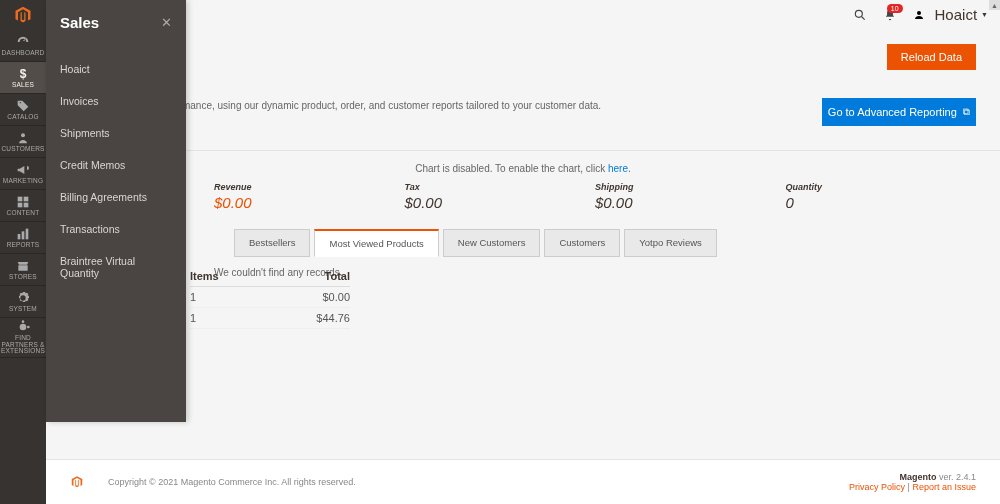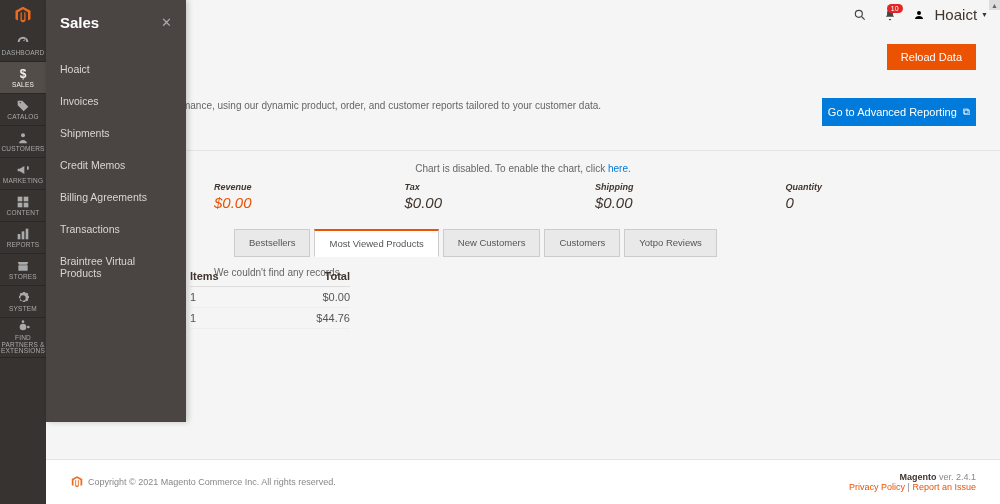--- a/index.html
+++ b/index.html
@@ -50,21 +50,21 @@
 .tabs-row { display: flex; padding: 0 24px 0 168px; margin-left: 20px; }
 .tab { background: #e9e9e9; border: 1px solid #ccc; padding: 7px 14px; font-size: 9.5px; color: #555; cursor: pointer; margin-right: 4px; }
 .tab.active { background: #fff; border-top: 2px solid #eb5202; border-bottom-color: #fff; }
 .tab-body { padding: 10px 24px 0 168px; font-size: 10px; color: #666; }
 
 .side-table { position: absolute; left: 190px; top: 266px; width: 160px; font-size: 11px; }
 .side-table .hdr { display: flex; justify-content: space-between; padding: 4px 0; font-weight: 600; color: #41362f; border-bottom: 1px solid #ddd; }
 .side-table .rw { display: flex; justify-content: space-between; padding: 4px 0; border-bottom: 1px solid #eee; color: #555; }
 
 .footer { position: absolute; left: 46px; right: 0; bottom: 0; background: #fff; border-top: 1px solid #e3e3e3; padding: 12px 24px; display: flex; justify-content: space-between; align-items: center; }
-.foot-left { display: flex; align-items: center; gap: 4px; }
+.foot-left { display: flex; align-items: center; gap: 24px; }
 .foot-left svg { width: 14px; height: 14px; }
 .foot-left .cp { font-size: 9px; color: #888; }
 .foot-right { text-align: right; font-size: 9px; color: #888; }
 .foot-right .ver b { color: #41362f; font-weight: 600; }
 .foot-right a { color: #eb5202; text-decoration: none; }
 .scroll-ind { position: absolute; right: 0; top: 0; width: 11px; height: 10px; background: #ddd; display: flex; align-items: center; justify-content: center; font-size: 7px; color: #666; z-index: 20; }
 </style>
 </head>
 <body>
 
@@ -169,21 +169,21 @@
     <span class="ttl">Sales</span>
     <span class="cls">✕</span>
   </div>
   <div class="flyout-list">
     <div class="flyout-item">Hoaict</div>
     <div class="flyout-item">Invoices</div>
     <div class="flyout-item">Shipments</div>
     <div class="flyout-item">Credit Memos</div>
     <div class="flyout-item">Billing Agreements</div>
     <div class="flyout-item">Transactions</div>
-    <div class="flyout-item">Braintree Virtual Products</div>
+    <div class="flyout-item">Braintree Virtual Quantity</div>
   </div>
 </div>
 
 <div class="topbar">
   <span class="top-ico">
     <svg viewBox="0 0 24 24" fill="none" stroke="currentColor" stroke-width="2">
         <circle cx="10" cy="10" r="6"></circle>
         <line x1="15" y1="15" x2="20" y2="20"></line>
       </svg>
   </span>

